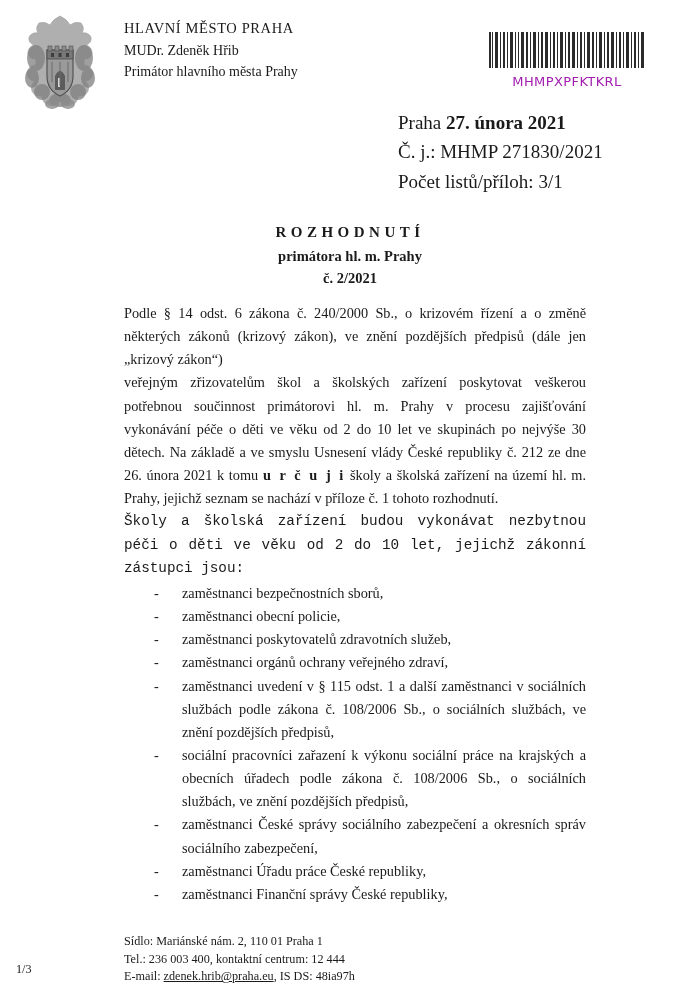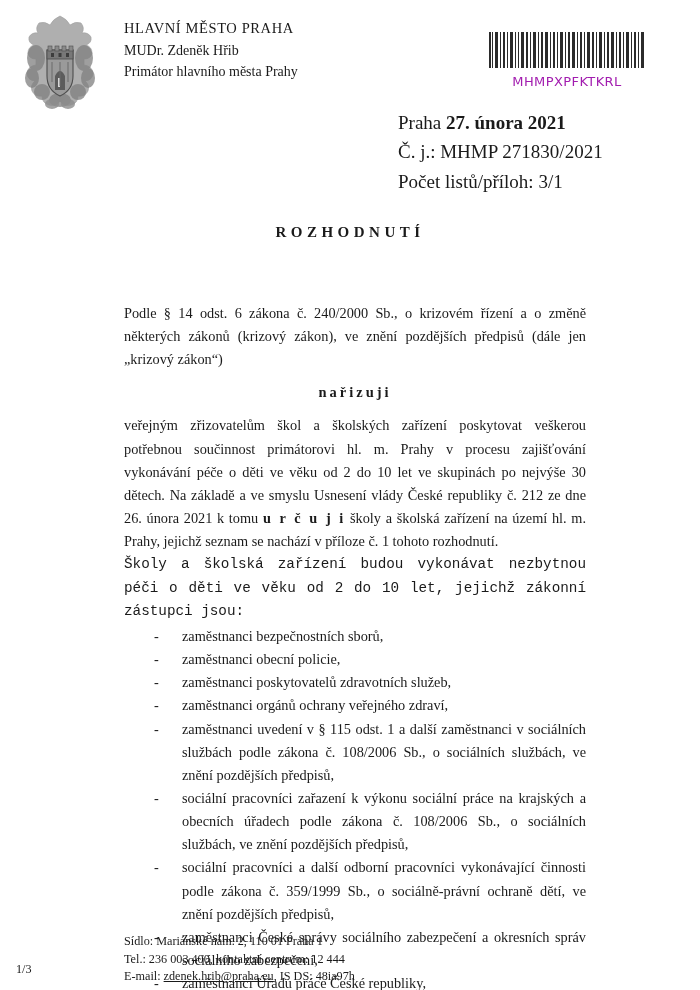--- a/index.html
+++ b/index.html
@@ -298,40 +298,40 @@
   </div>
 
   <div class="meta">
     <div>Praha <b>27. února 2021</b></div>
     <div>Č. j.: MHMP  271830/2021</div>
     <div>Počet listů/příloh: 3/1</div>
   </div>
 
   <div class="title-block">
     <div class="t-main">ROZHODNUTÍ</div>
+    <div class="t-sub1">primátora hl. m. Prahy</div>
+    <div class="t-sub3">č. 2/2021</div>
   </div>
 
   <div class="content">
 
     <p class="just">Podle § 14 odst. 6 zákona č. 240/2000 Sb., o krizovém řízení a o změně některých zákonů (krizový zákon), ve znění pozdějších předpisů (dále jen „krizový zákon“)</p>
 
-    <div class="order-word">nařizuji</div>
 
     <p class="just"><span>veřejným zřizovatelům škol a školských zařízení poskytovat veškerou potřebnou součinnost primátorovi hl. m. Prahy v procesu zajišťování vykonávání péče o děti ve věku od 2 do 10 let ve skupinách po nejvýše 30 dětech. Na základě a ve smyslu Usnesení vlády České republiky č. 212 ze dne 26. února 2021 k tomu </span><span class="sp">u r č u j i</span><span> školy a školská zařízení na území hl. m. Prahy, jejichž seznam se nachází v příloze č. 1 tohoto rozhodnutí.</span></p>
 
     <p class="just gap-para">Školy a školská zařízení budou vykonávat nezbytnou péči o děti ve věku od 2 do 10 let, jejichž zákonní zástupci jsou:</p>
 
     <ul class="items">
       <li>zaměstnanci bezpečnostních sborů,</li>
       <li>zaměstnanci obecní policie,</li>
       <li>zaměstnanci poskytovatelů zdravotních služeb,</li>
       <li>zaměstnanci orgánů ochrany veřejného zdraví,</li>
       <li>zaměstnanci uvedení v § 115 odst. 1 a další zaměstnanci v sociálních službách podle zákona č. 108/2006 Sb., o sociálních službách, ve znění pozdějších předpisů,</li>
       <li>sociální pracovníci zařazení k výkonu sociální práce na krajských a obecních úřadech podle zákona č. 108/2006 Sb., o sociálních službách, ve znění pozdějších předpisů,</li>
-      <li>sociální pracovníci a další odborní pracovníci vykonávající činnosti podle zákona č. 359/1999 Sb., o sociálně-právní ochraně dětí, ve znění pozdějších předpisů,</li>
       <li>zaměstnanci České správy sociálního zabezpečení a okresních správ sociálního zabezpečení,</li>
       <li>zaměstnanci Úřadu práce České republiky,</li>
       <li>zaměstnanci Finanční správy České republiky,</li>
 
     </ul>
   </div>
 
   <div class="page-num">1/3</div>
 
   <div class="footer">

